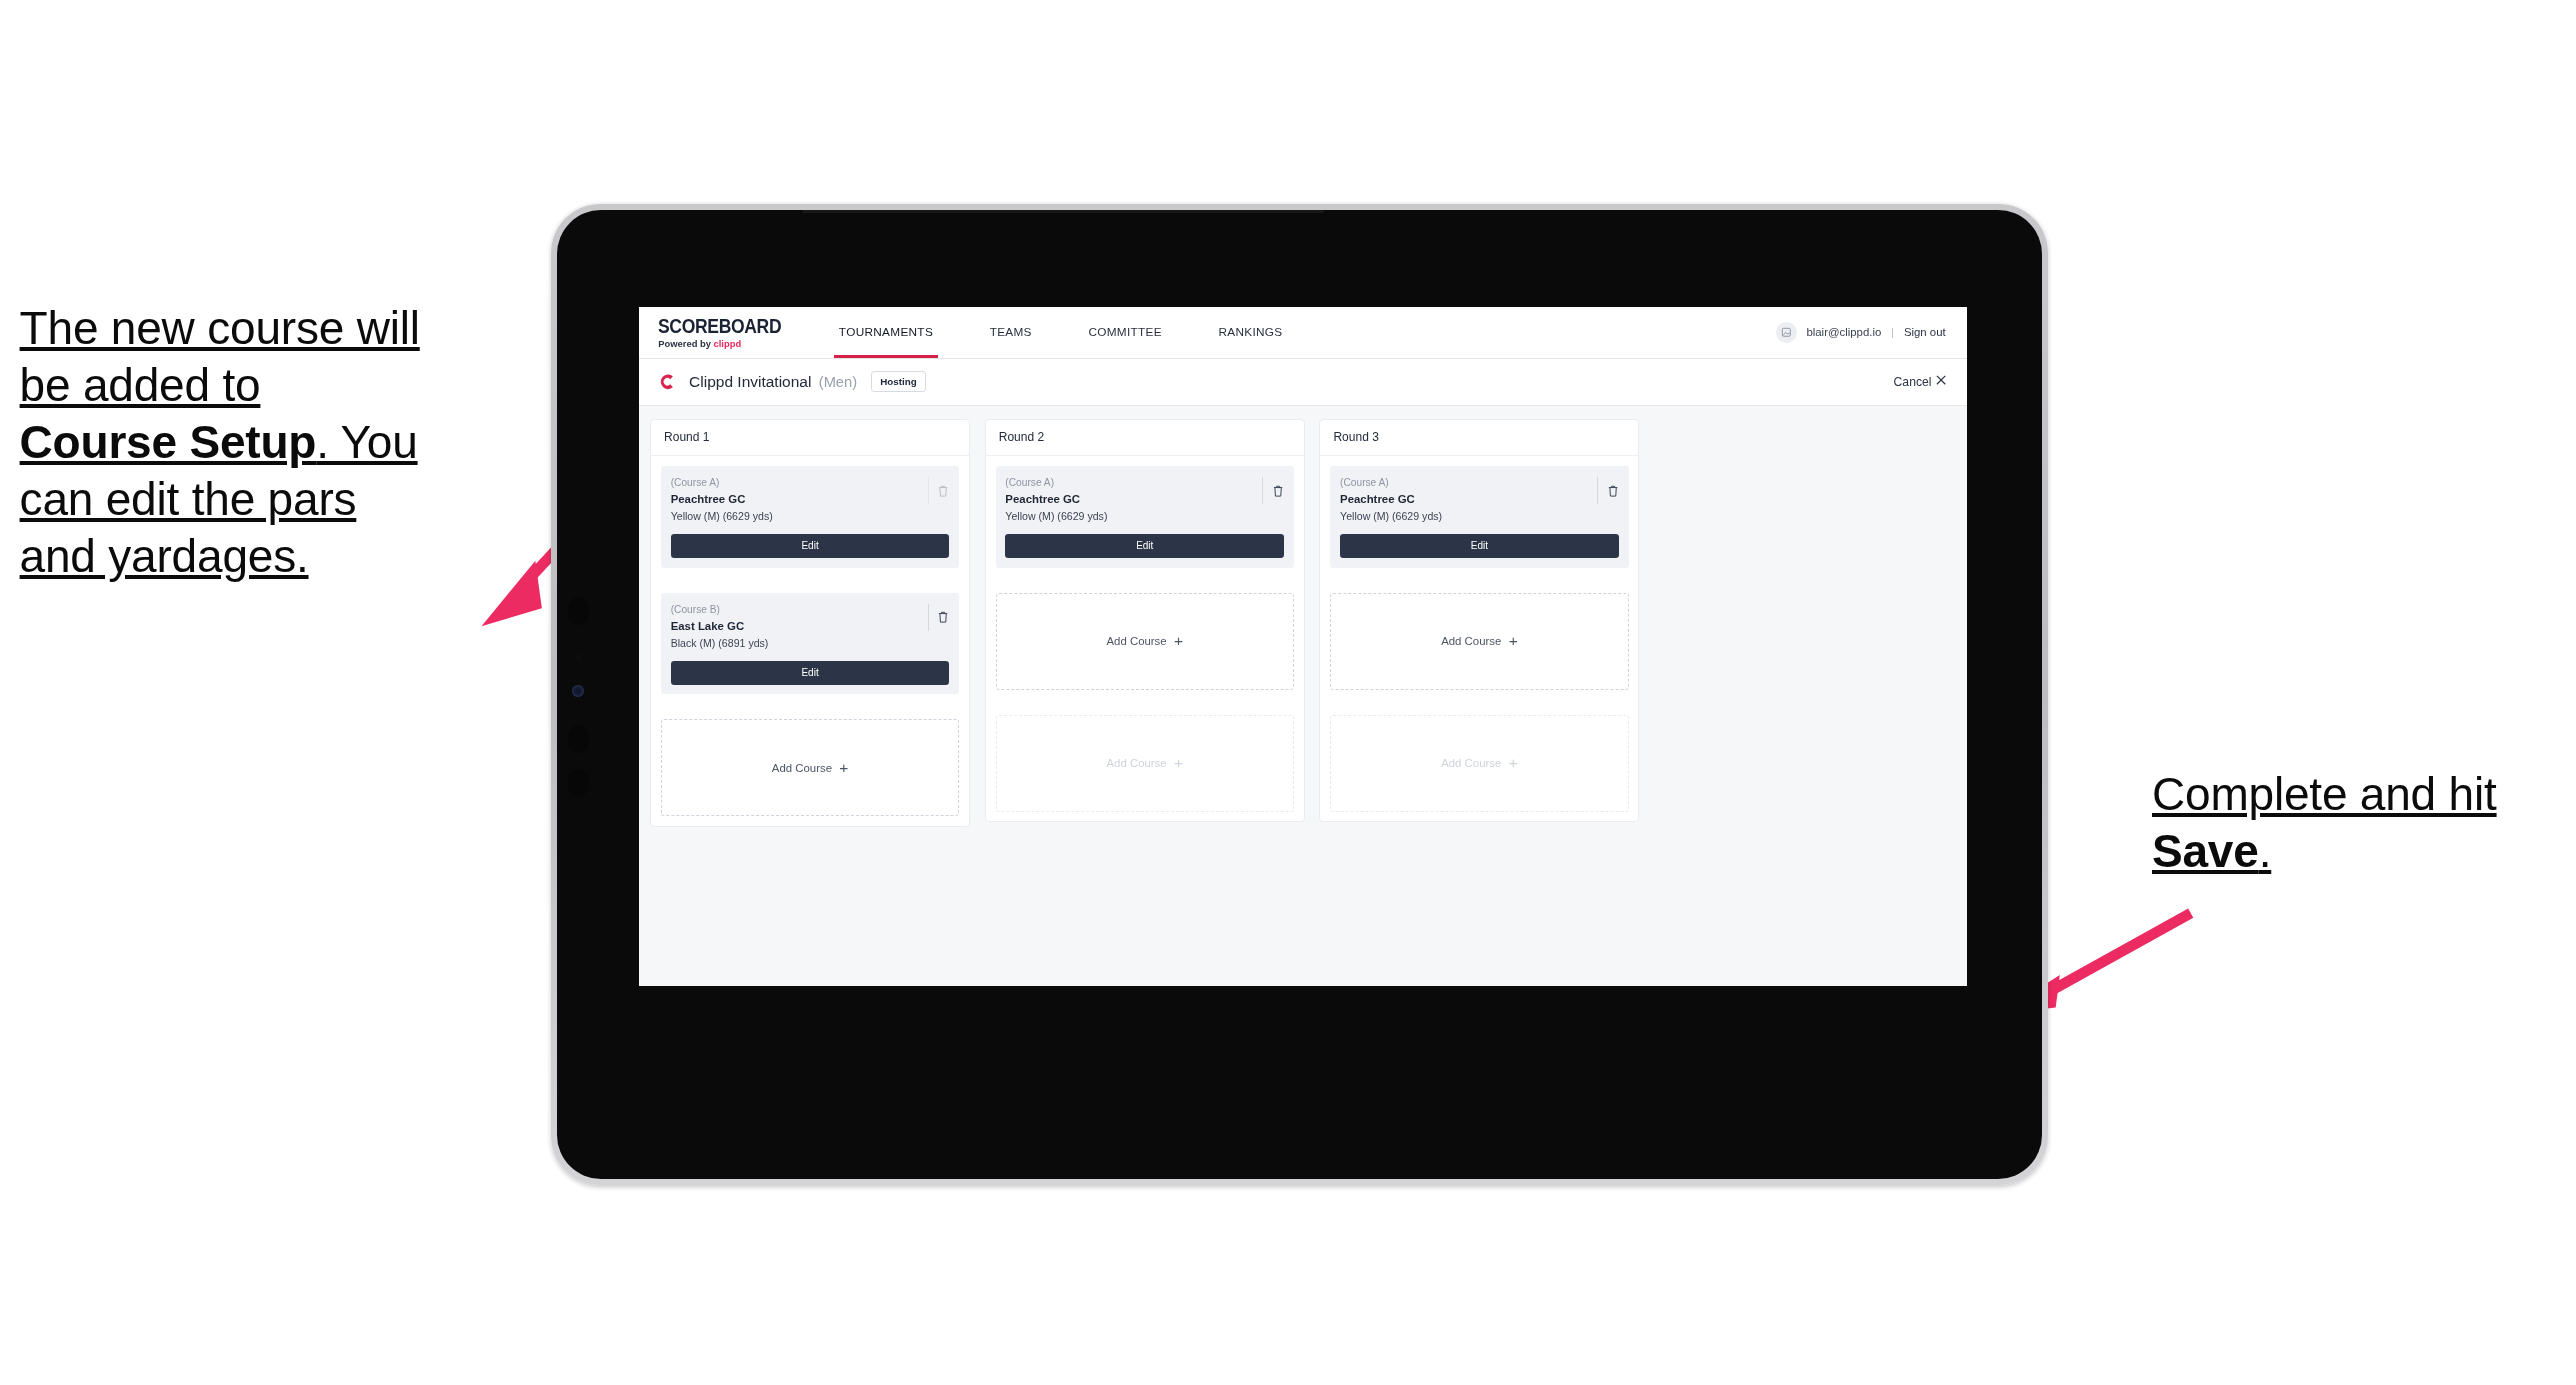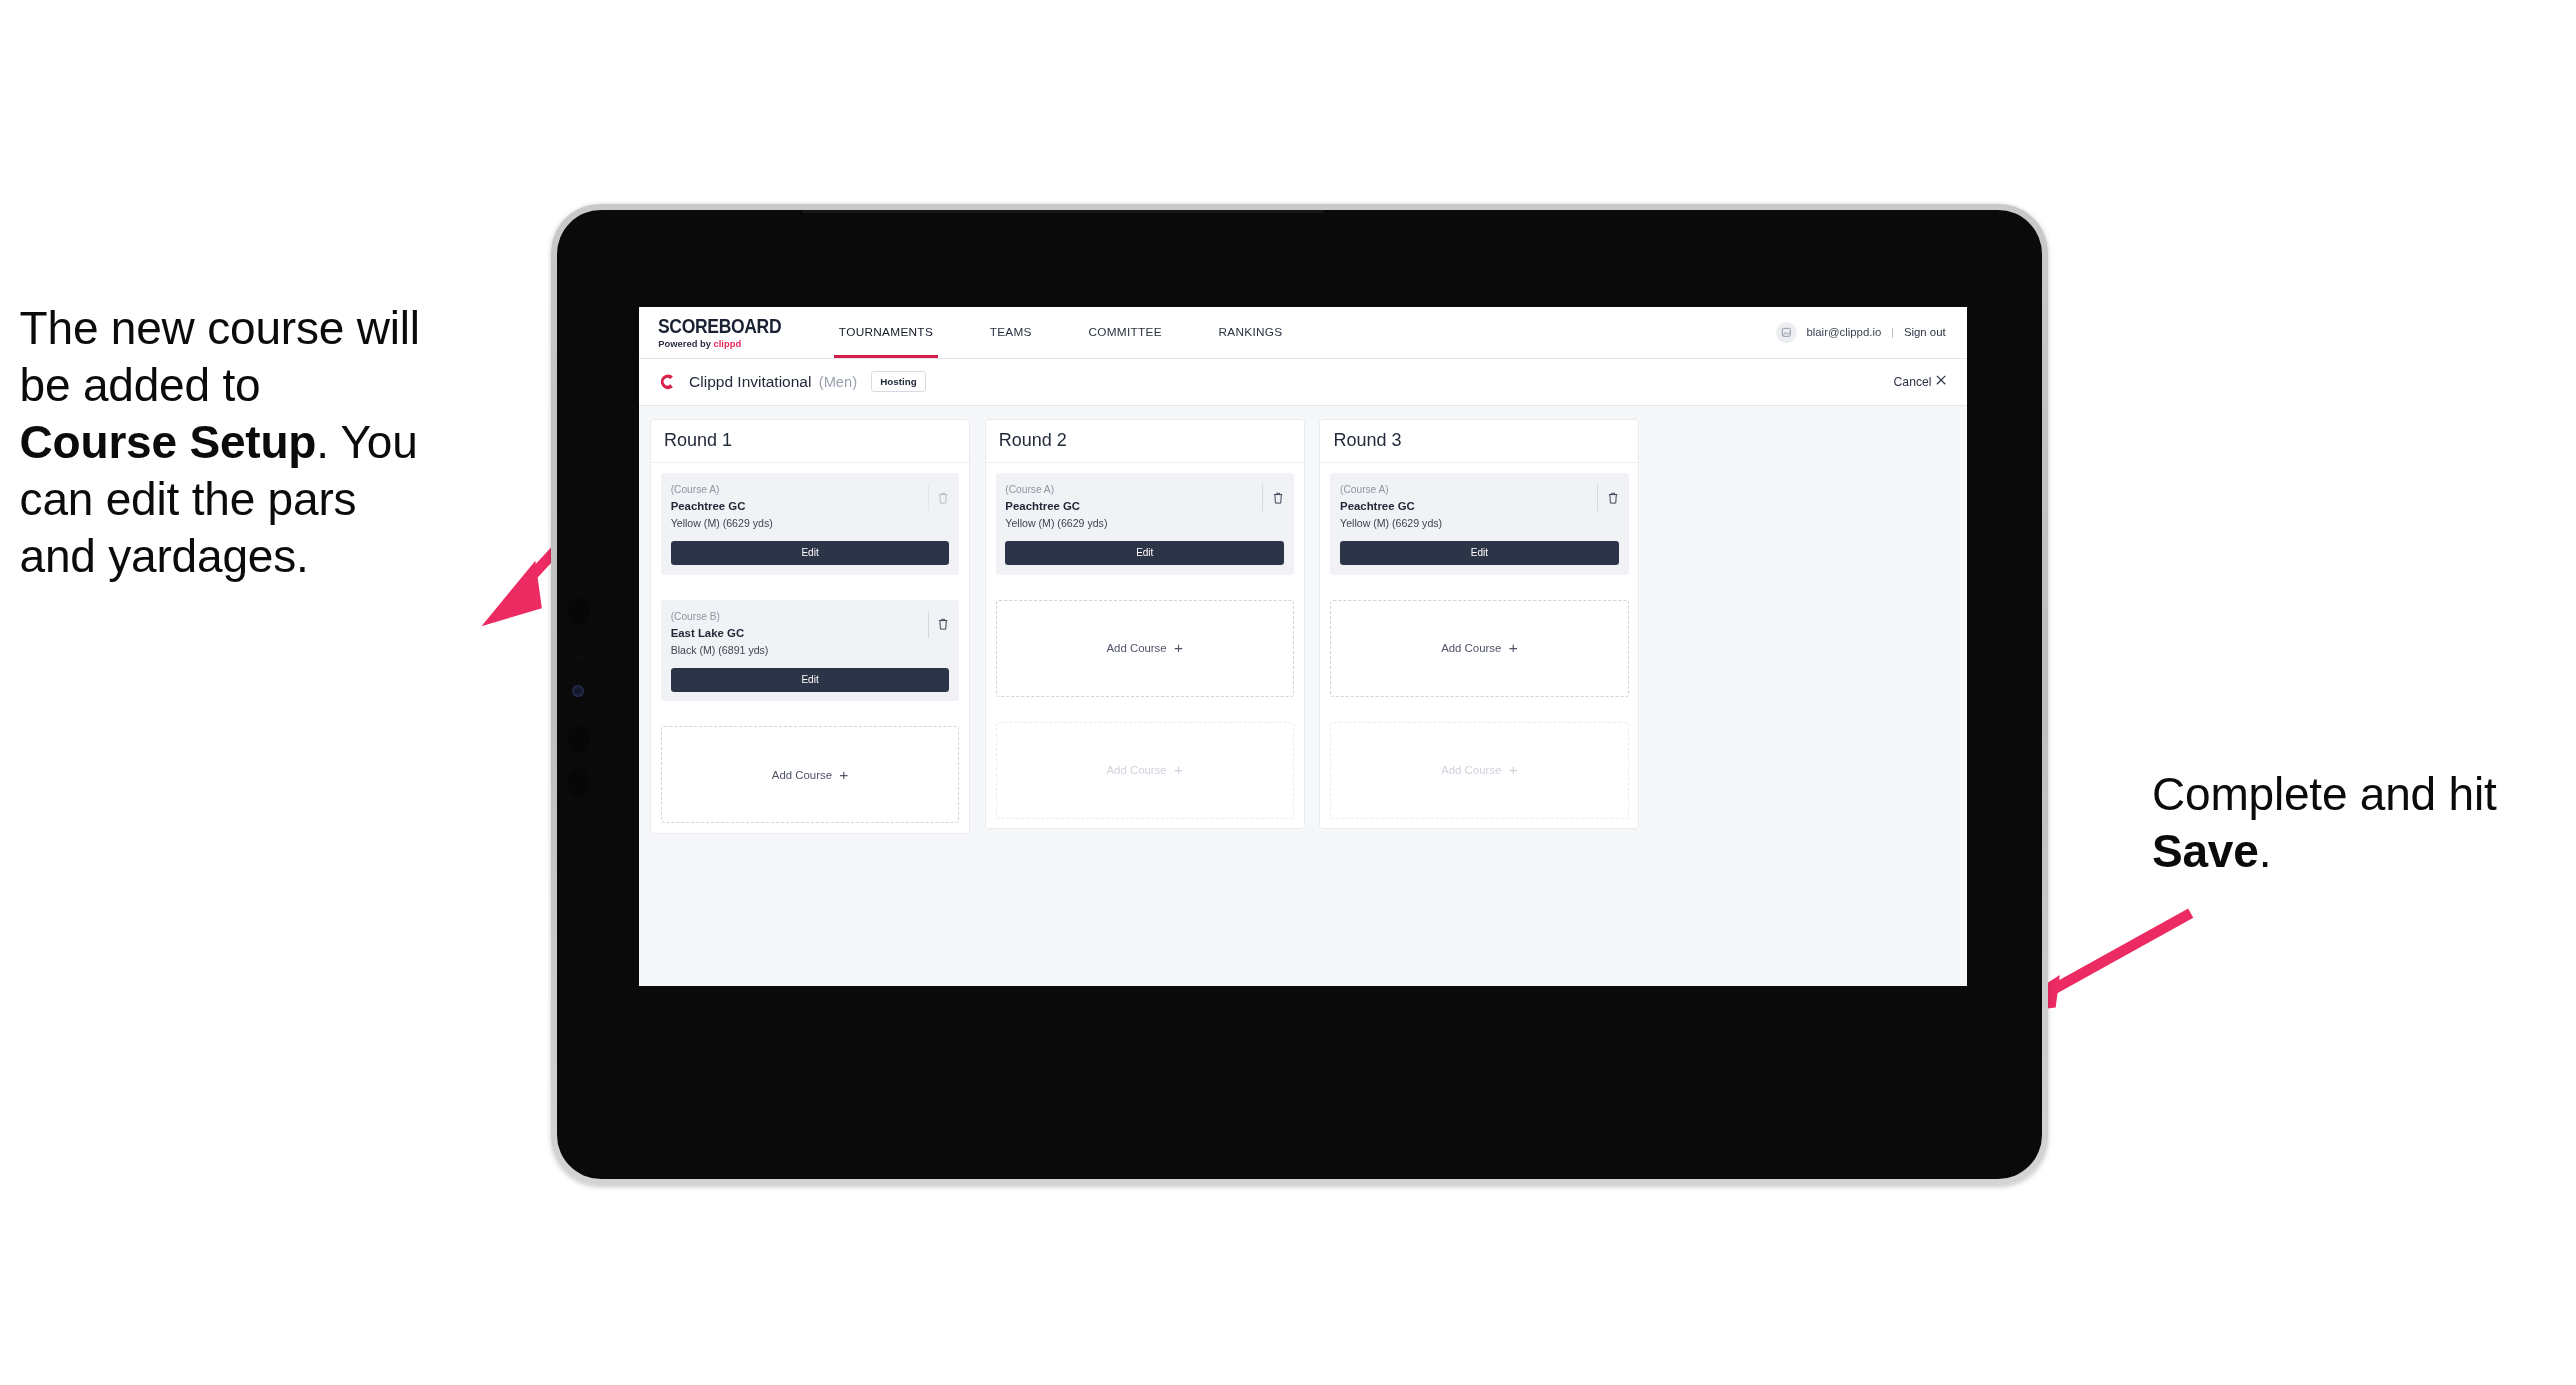--- a/index.html
+++ b/index.html
@@ -17,20 +17,21 @@
   }
 
   
   .annotation {
     position: absolute;
     color: #0b0b0b;
     font-size: 46px;
     line-height: 1.24;
     font-weight: 400;
     letter-spacing: -0.2px;
+    text-decoration: underline;
   }
   .annotation b { font-weight: 700; }
 
   #annot-left {
     left: 19.6px;
     top: 300px;
     width: 408px;
   }
   #annot-right {
     left: 2152px;
@@ -246,21 +247,21 @@
   .round-col {
     width: 318px;
     flex: 0 0 auto;
     background: #ffffff;
     border: 0.8px solid #e9ebef;
     border-radius: 4.1px;
     overflow: hidden;
   }
   .round-head {
     padding: 10.6px 13px;
-    font-size: 18px;
+    font-size: 12px;
     color: #232b3b;
     border-bottom: 0.8px solid #edeef2;
   }
   .round-body { padding: 9.8px; display: flex; flex-direction: column; gap: 25px; }
 
   .course-card {
     background: #f1f2f5;
     border-radius: 3.3px;
     padding: 9px 9.8px 9.8px 9.8px;
     position: relative;

